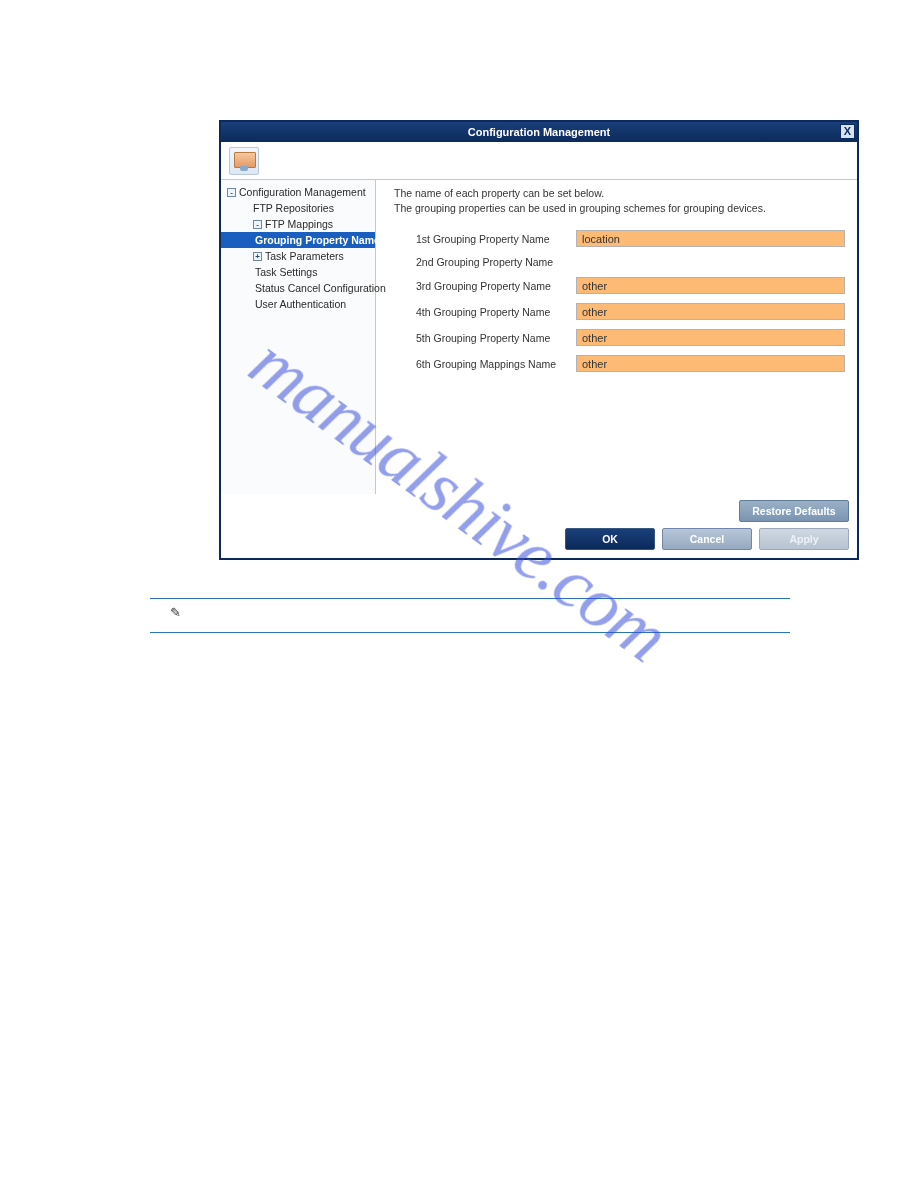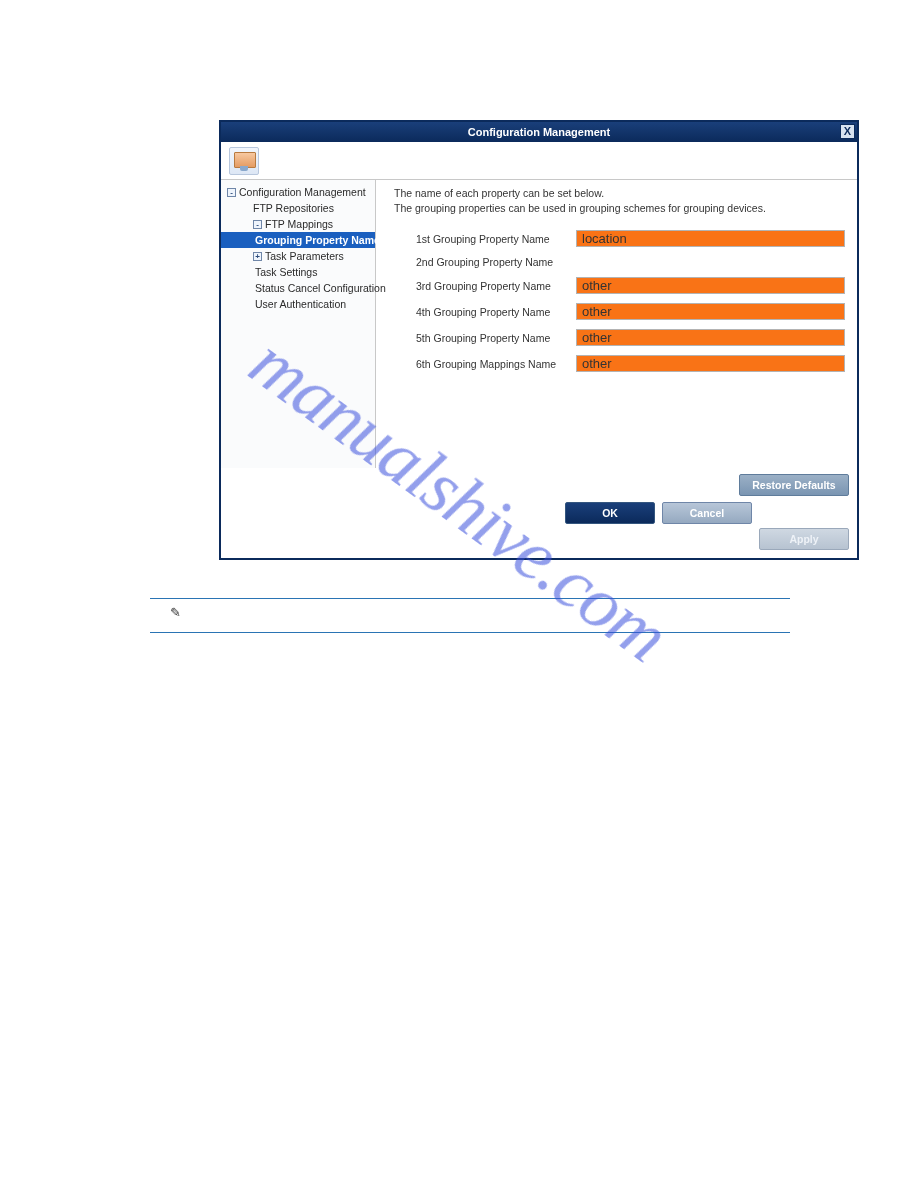--- a/index.html
+++ b/index.html
@@ -132,24 +132,24 @@
     margin-left: 22px;
   }
   .prop-label {
     width: 160px;
     color: #333;
   }
   .prop-input {
     flex: 1;
     height: 17px;
     border: 1px solid #b3b3b3;
-    font-size: 13px;
+    font-size: 11px;
     padding: 0 5px;
     color: #333;
-    background: #f97316;
+    background: #fdba74;
   }
 
   .button-rows {
     padding: 6px 8px 8px;
     display: flex;
     flex-direction: column;
     align-items: flex-end;
     gap: 6px;
   }
   .btn {
@@ -174,21 +174,20 @@
   .btn-cancel {
     background: linear-gradient(#b7c6d8, #95a9c0);
     border-color: #6f86a8;
     width: 64px;
   }
   .btn-apply {
     background: linear-gradient(#cfd8e2, #b7c3d1);
     border-color: #9aa8ba;
     color: #eef2f7;
     width: 64px;
-    margin-top: 26px;
   }
 
   .note-sep {
     position: absolute;
     left: 150px;
     width: 640px;
     height: 0;
     border-top: 1px solid #2a74b4;
   }
   .sep1 { top: 598px; }

